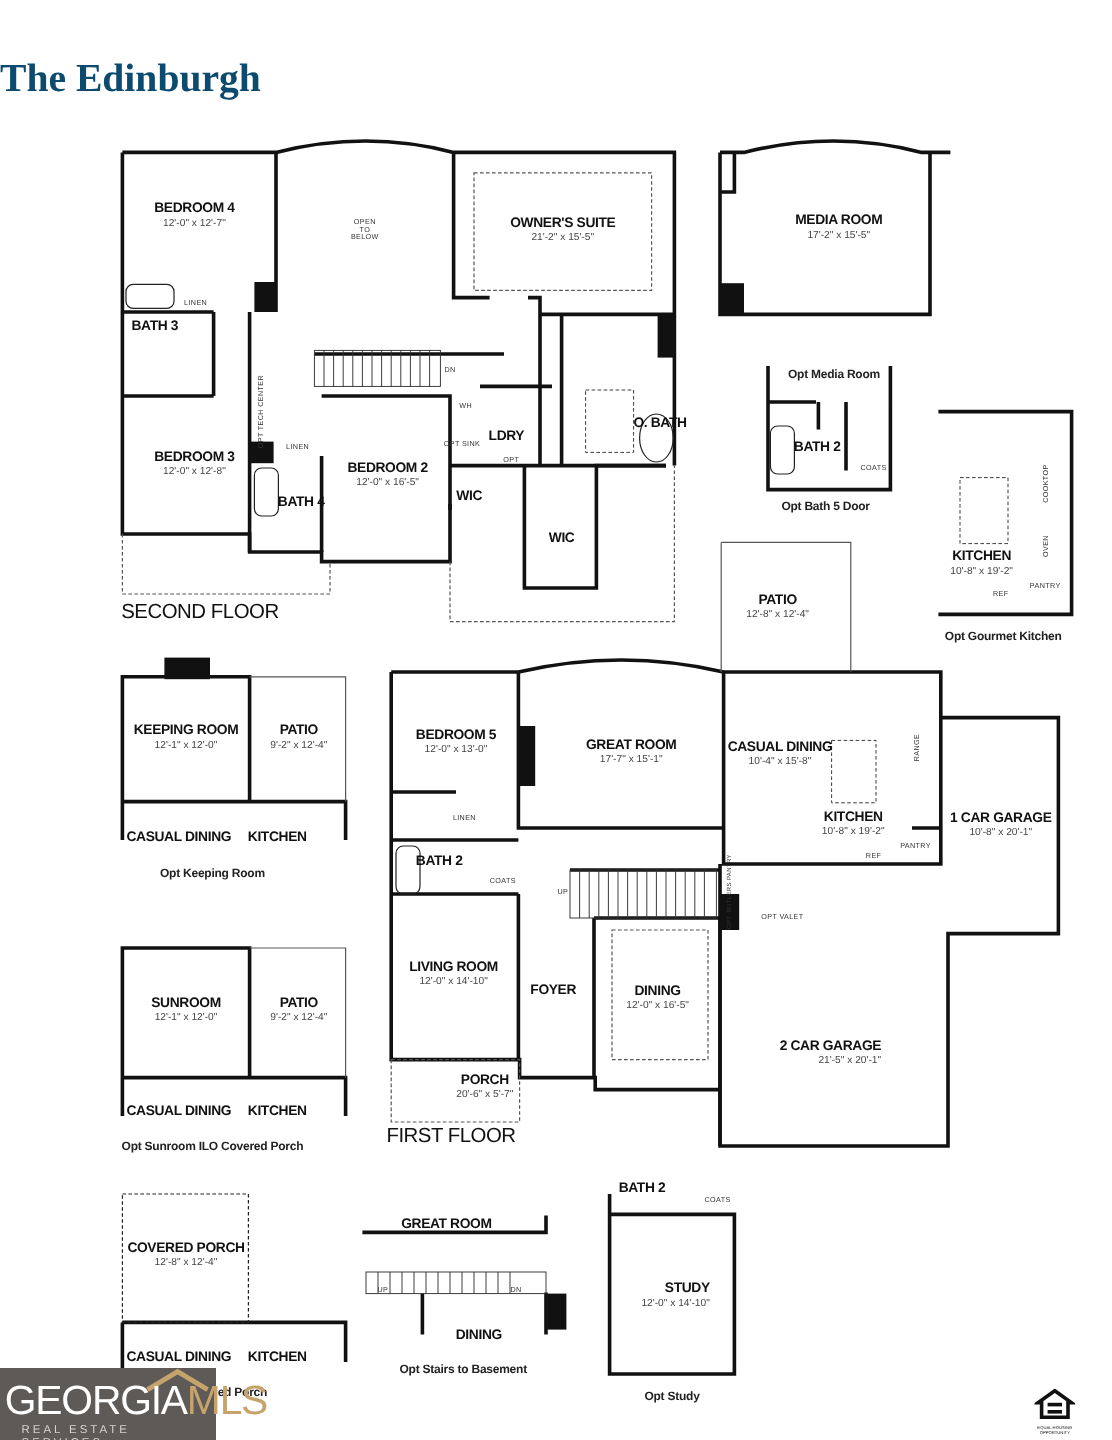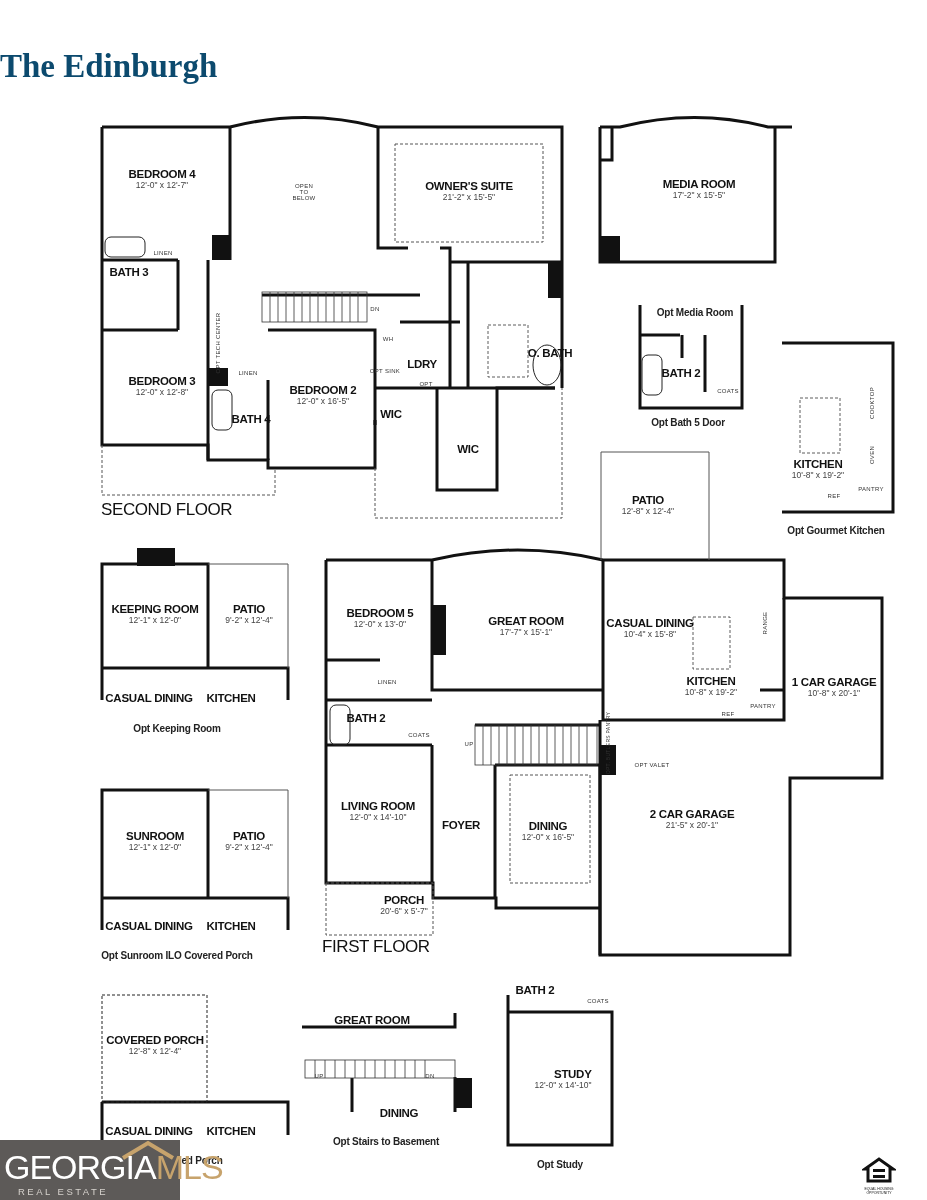--- a/index.html
+++ b/index.html
@@ -205,21 +205,21 @@
   <div class="rn">FOYER</div>
 </div>
 <div class="lbl" style="left:548px;top:820px;">
   <div class="rn">DINING</div>
   <div class="rd">12'-0" x 16'-5"</div>
 </div>
 <div class="lbl" style="left:404px;top:894px;">
   <div class="rn">PORCH</div>
   <div class="rd">20'-6" x 5'-7"</div>
 </div>
-<div class="lbl" style="left:692px;top:808px;">
+<div class="lbl" style="left:692px;top:866px;text-align:right;">
   <div class="rn">2 CAR GARAGE</div>
   <div class="rd">21'-5" x 20'-1"</div>
 </div>
 <div class="lbl sm" style="left:387px;top:679px;">LINEN</div>
 <div class="lbl sm" style="left:419px;top:732px;">COATS</div>
 <div class="lbl sm" style="left:469px;top:741px;">UP</div>
 <div class="lbl sm" style="left:765px;top:620px;transform:translateX(-50%) rotate(-90deg);">RANGE</div>
 <div class="lbl sm" style="left:728px;top:711px;">REF</div>
 <div class="lbl sm" style="left:763px;top:703px;">PANTRY</div>
 <div class="lbl sm" style="left:652px;top:762px;">OPT VALET</div>

